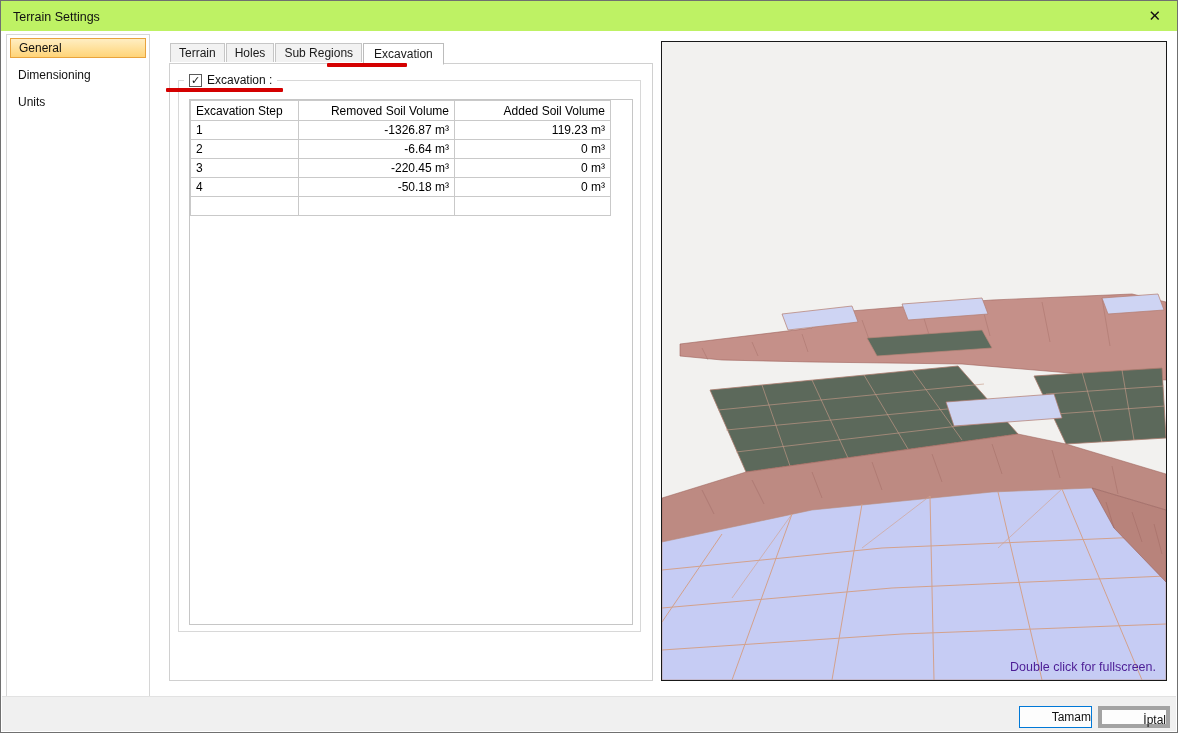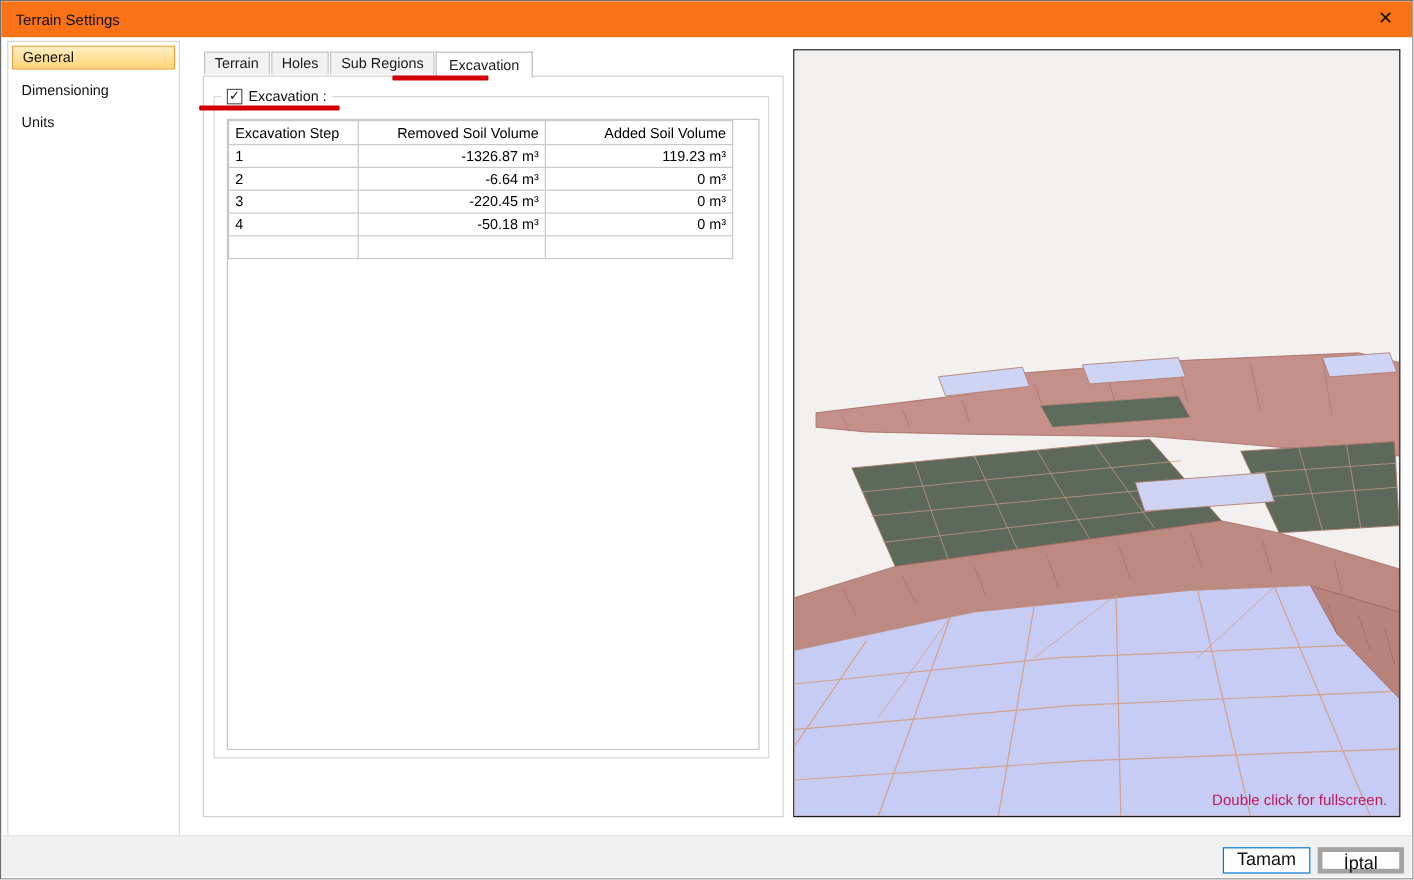--- a/index.html
+++ b/index.html
@@ -3,21 +3,21 @@
 <meta charset="utf-8">
 <style>
   html,body{margin:0;padding:0;background:#ffffff;}
   *{box-sizing:border-box;}
   .dialog{
     position:relative;width:1178px;height:733px;background:#ffffff;
     border:1px solid #707070;font-family:"Liberation Sans",sans-serif;
     font-size:12px;color:#1a1a1a;overflow:hidden;
   }
   
-  .titlebar{position:absolute;left:0;top:0;width:100%;height:30px;background:#f97316;}
+  .titlebar{position:absolute;left:0;top:0;width:100%;height:30px;background:#bef264;}
   .title-text{position:absolute;left:12px;top:9px;font-size:12.5px;color:#111;}
   .close-x{position:absolute;right:16px;top:7px;font-size:15px;color:#111;cursor:pointer;line-height:16px;}
   
   .sidebar{position:absolute;left:5px;top:33px;width:144px;height:664px;background:#fff;border:1px solid #d6d6d6;padding:3px;}
   .sb-item{height:20px;line-height:20px;padding-left:8px;margin-bottom:7px;color:#111;cursor:default;}
   .sb-item.selected{
     background:linear-gradient(#ffeec2,#ffd478);
     border:1px solid #e8a33d;border-radius:0;height:20px;line-height:18px;
   }
   
@@ -36,24 +36,24 @@
   
   .table-panel{position:absolute;left:188px;top:98px;width:444px;height:526px;border:1px solid #c6c6c6;background:#fff;overflow:hidden;}
   table.grid{border-collapse:collapse;table-layout:fixed;width:421px;}
   table.grid td,table.grid th{border:1px solid #c9c9c9;height:19px;padding:0 5px;font-weight:normal;font-size:12px;color:#000000;overflow:hidden;white-space:nowrap;}
   table.grid th{height:20px;}
   .col-step{width:108px;text-align:left;}
   .col-num{width:156px;text-align:right;}
   
   .preview{position:absolute;left:660px;top:40px;width:506px;height:640px;border:1px solid #191919;background:#f2f1ef;overflow:hidden;cursor:pointer;}
   .preview svg{display:block;width:100%;height:100%;}
-  .preview-hint{position:absolute;right:10px;bottom:6px;font-size:12.5px;color:#be185d;margin-left:15px;}
+  .preview-hint{position:absolute;right:10px;bottom:6px;font-size:12.5px;color:#4c1d95;margin-left:15px;}
   
   .footer{position:absolute;left:1px;right:1px;bottom:1px;height:35px;background:#f0f0f0;border-top:1px solid #e2e2e2;}
-  .btn{position:absolute;height:22px;background:#fdfdfd;text-align:center;line-height:20px;font-size:15px;color:#111;cursor:pointer;}
+  .btn{position:absolute;height:22px;background:#fdfdfd;text-align:right;line-height:20px;font-size:12px;color:#111;cursor:pointer;}
   .btn-ok{left:1018px;top:705px;width:73px;border:1px solid #0078d7;}
   .btn-cancel{left:1097px;top:705px;width:72px;border:4px solid #a3a3a3;}
 </style>
 </head>
 <body>
 
 <div class="dialog">
 
   <div class="titlebar">
     <span class="title-text">Terrain Settings</span>

